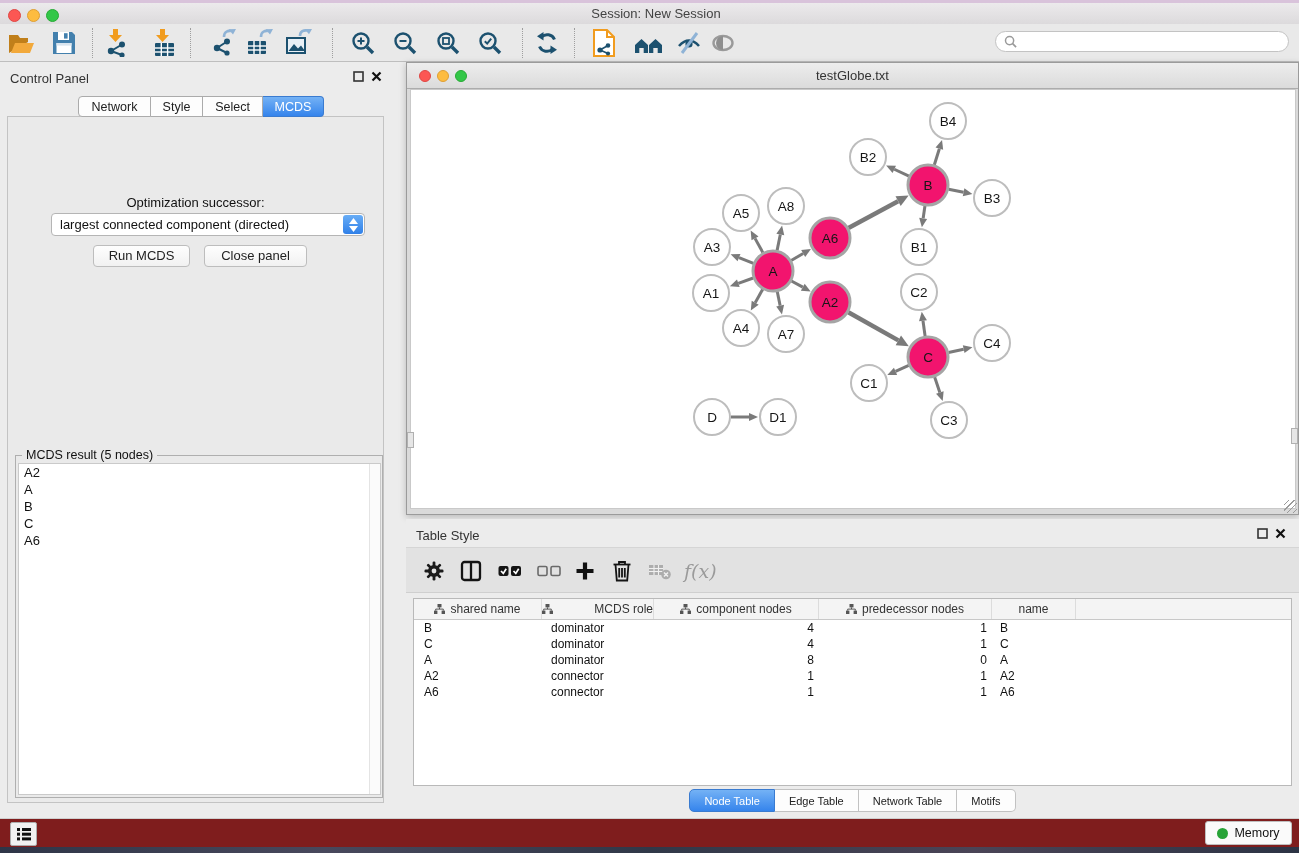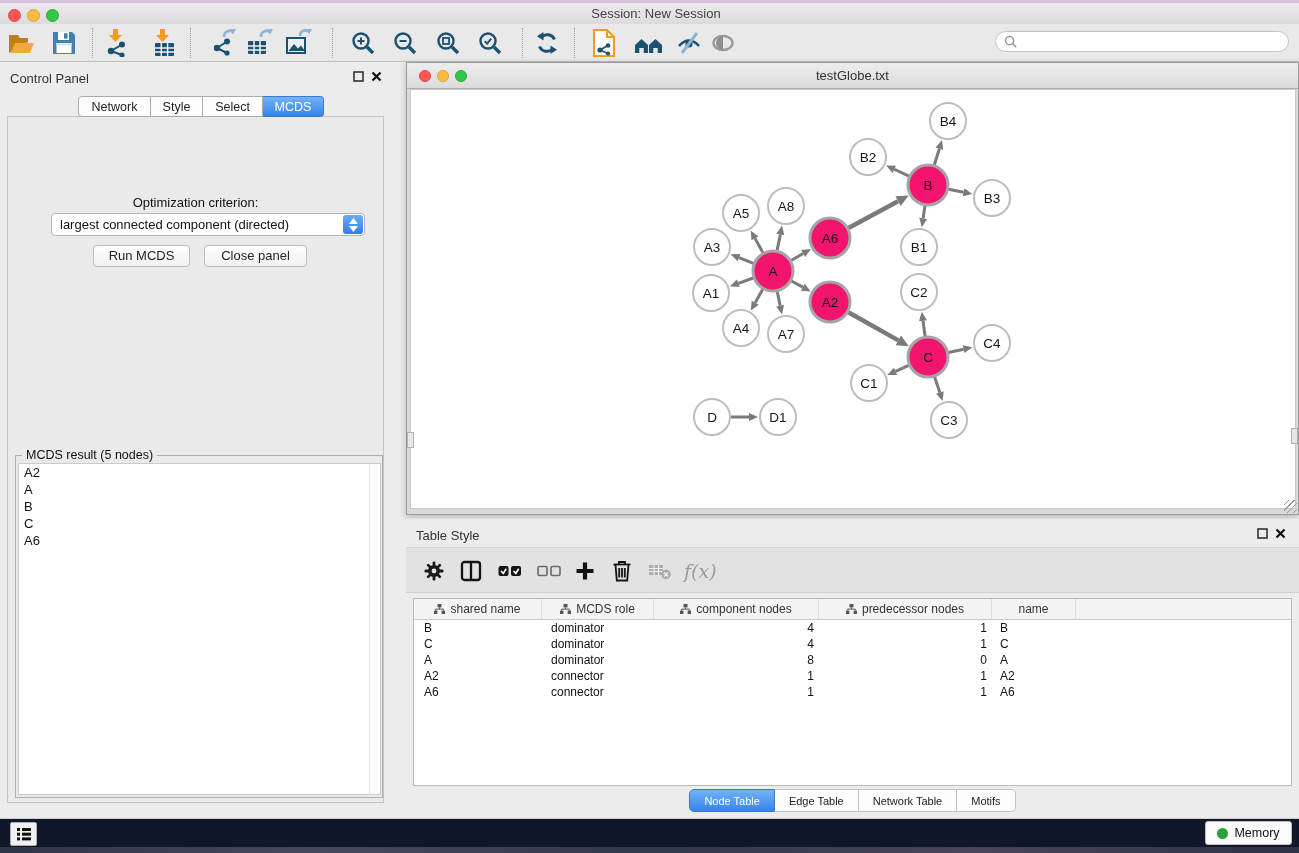--- a/index.html
+++ b/index.html
@@ -72,34 +72,34 @@
                 border-top:1px solid #D5D5D5; border-bottom:1px solid #CFCFCF; }
   .tpi { position:absolute; top:10px; width:28px; height:26px; display:flex; align-items:center; }
   .fx { font-family:"DejaVu Serif", serif; font-style:italic; font-size:19px; color:#9A9A9A; }
   .dtable { position:absolute; left:7px; top:79px; width:879px; height:188px; background:#fff; border:1px solid #B9B9B9; overflow:hidden; }
   .thead { display:flex; height:21px; background:#F4F4F4; border-bottom:1px solid #C8C8C8; }
   .th { display:flex; align-items:center; justify-content:center; gap:5px; font-size:12px; color:#333;
         border-right:1px solid #DCDCDC; overflow:hidden; }
   .trow { display:flex; height:16px; align-items:center; }
   .td { font-size:12px; color:#111; overflow:hidden; white-space:nowrap; }
   .c0 { width:128px; padding-left:10px; }
-  .c1 { width:112px; padding-left:9px; }
+  .c1 { width:112px; padding-left:9px;justify-content:space-between; }
   .c2 { width:165px; text-align:right; padding-right:5px; }
   .c3 { width:173px; text-align:right; padding-right:5px; }
   .c4 { width:84px;  padding-left:8px; }
   .th.c0,.th.c1,.th.c2,.th.c3,.th.c4 { padding:0; text-align:center; }
   .tp-tabs { position:absolute; left:0; top:270px; width:100%; display:flex; justify-content:center; }
   .tp-tab { height:23px; line-height:22px; font-size:11px; color:#222; background:#FDFDFD;
             border:1px solid #C2C2C2; border-left:none; padding:0 14px; }
   .tp-tab:first-child { border-left:1px solid #C2C2C2; border-radius:5px 0 0 5px; }
   .tp-tab:last-child { border-radius:0 5px 5px 0; }
   .tp-tab.sel { background:linear-gradient(#74B2F5,#3584EC); color:#fff; border-color:#3A7BD0; }
 
   
-  .statusbar { position:absolute; left:0; top:818px; width:100%; height:29px; background:#0f172a; border-top:1px solid #CFCFCF; }
+  .statusbar { position:absolute; left:0; top:818px; width:100%; height:29px; background:#7f1d1d; border-top:1px solid #CFCFCF; }
   .list-btn { position:absolute; left:10px; top:3px; width:27px; height:24px; background:#F1F1F1;
               border:1px solid #ADADAD; border-radius:2px; display:flex; align-items:center; justify-content:center; }
   .memory-btn { position:absolute; right:7px; top:2px; width:87px; height:24px; background:#FAFAFA; border:1px solid #BFBFBF;
               border-radius:3px; display:flex; align-items:center; justify-content:center; gap:6px; font-size:12.5px; color:#111; }
   .mem-dot { width:11px; height:11px; border-radius:50%; background:#27A337; }
   .desktop-strip { position:absolute; left:0; top:847px; width:100%; height:6px;
               background:linear-gradient(90deg,#2E3547,#48485C,#303848,#4A4456,#2C3344); }
   svg { font-family:"Liberation Sans", sans-serif; }
 </style>
 </head>
@@ -287,21 +287,21 @@
           <path d="M1.5 1.5 l8 8 M9.5 1.5 l-8 8" stroke="#111" stroke-width="2.2"></path>
         </svg>
     </div>
     <div class="cp-tabs">
       <span class="cp-tab" style="width:73px">Network</span>
       <span class="cp-tab" style="width:52px">Style</span>
       <span class="cp-tab" style="width:60px">Select</span>
       <span class="cp-tab sel" style="width:61px">MCDS</span>
     </div>
     <div class="tabpane">
-      <div class="opt-label">Optimization criterion:</div>
+      <div class="opt-label">Optimization successor:</div>
       <div class="cp-select">
         <span>largest connected component (directed)</span>
         <span class="stepper">
           <svg width="9" height="6" viewBox="0 0 9 6">
               <polygon points="4.5,0 9,6 0,6" fill="#fff"></polygon>
             </svg>
           <svg width="9" height="6" viewBox="0 0 9 6">
               <polygon points="0,0 9,0 4.5,6" fill="#fff"></polygon>
             </svg>
         </span>

